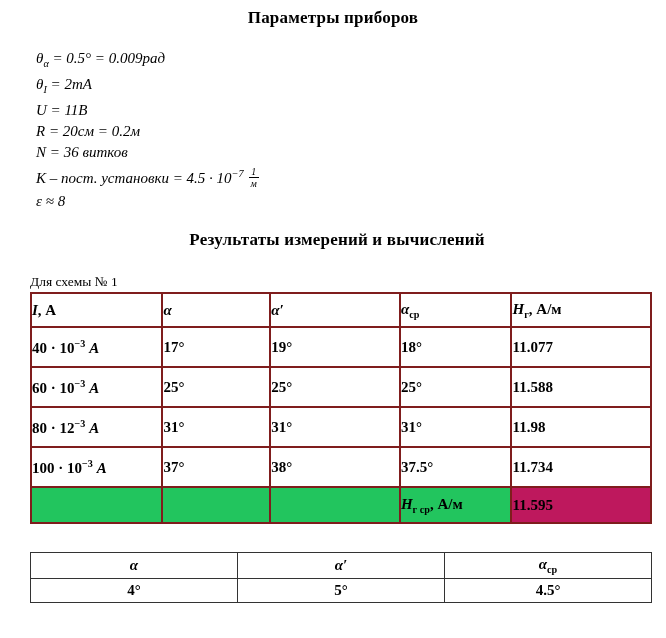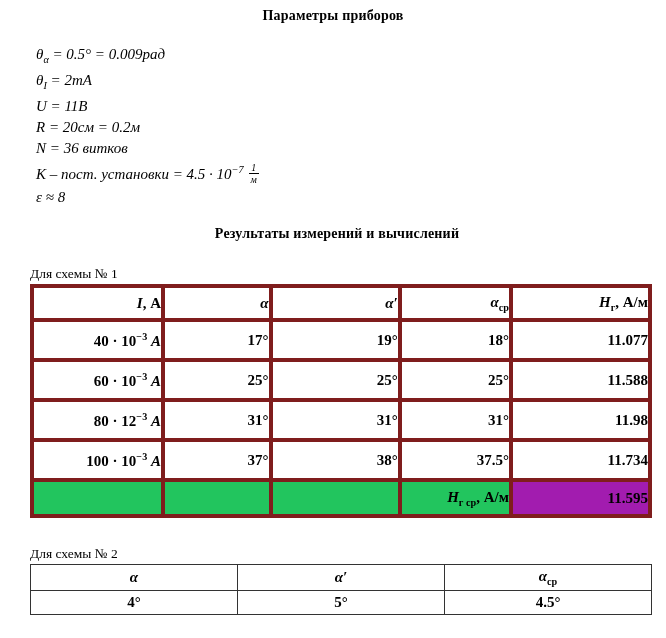--- a/index.html
+++ b/index.html
@@ -9,21 +9,21 @@
     height: 638px;
     overflow: hidden;
     font-family: "Liberation Serif", "DejaVu Serif", serif;
     color: #000000;
   }
   .page { width: 666px; height: 638px; padding-top: 8px; }
 
   .section-title {
     text-align: center;
     font-weight: bold;
-    font-size: 14px;
+    font-size: 17px;
     letter-spacing: 0.2px;
   }
   .title-params { margin-bottom: 20px; }
   .title-results { margin-top: 18px; margin-bottom: 24px; padding-left: 8px; }
 
   .params { margin-left: 36px; }
   .param {
     font-style: italic;
     font-size: 15px;
     line-height: 21px;
@@ -48,35 +48,35 @@
 
   .table-caption {
     font-size: 13.5px;
     margin-left: 30px;
     margin-bottom: 2px;
   }
 
   table { border-collapse: collapse; margin-left: 30px; width: 622px; table-layout: fixed; }
 
   .t1 th, .t1 td {
-    border: 4px solid #7f1d1d;
-    text-align: right;
+    border: 2px solid #7f1d1d;
+    text-align: left;
     vertical-align: middle;
     font-weight: bold;
     font-size: 15px;
   }
   .t1 thead th { height: 34px; }
   .t1 tbody td { height: 40px; }
   .t1 .c1 { width: 21.2%; }
   .t1 .c2 { width: 17.4%; }
   .t1 .c3 { width: 20.9%; }
   .t1 .c4 { width: 18.0%; }
   .t1 .c5 { width: 22.5%; }
   .t1 .footer-row td { background: #22c55e; height: 36px; }
-  .t1 .footer-row td.value-cell { background: #a21caf; }
+  .t1 .footer-row td.value-cell { background: #be185d; }
 
   .t1 sub, .t2 sub { font-size: 0.68em; }
   .t1 sup { font-size: 0.68em; }
   .mvar { font-style: italic; }
 
   .t2-wrap { margin-top: 28px; }
   .t2 th, .t2 td {
     border: 1px solid #333333;
     text-align: center;
     vertical-align: middle;
@@ -153,21 +153,20 @@
         <td></td>
         <td></td>
         <td></td>
         <td><span class="mvar">H</span><sub>г ср</sub><span>, А/м</span></td>
         <td class="value-cell">11.595</td>
       </tr>
     </tbody>
   </table>
 
   <div class="t2-wrap">
-    <p class="table-caption">Для схемы № 2</p>
     <table class="t2">
       <thead>
         <tr>
           <th><span class="mvar">α</span></th>
           <th><span class="mvar">α′</span></th>
           <th><span class="mvar">α</span><sub>ср</sub></th>
         </tr>
       </thead>
       <tbody>
         <tr>

